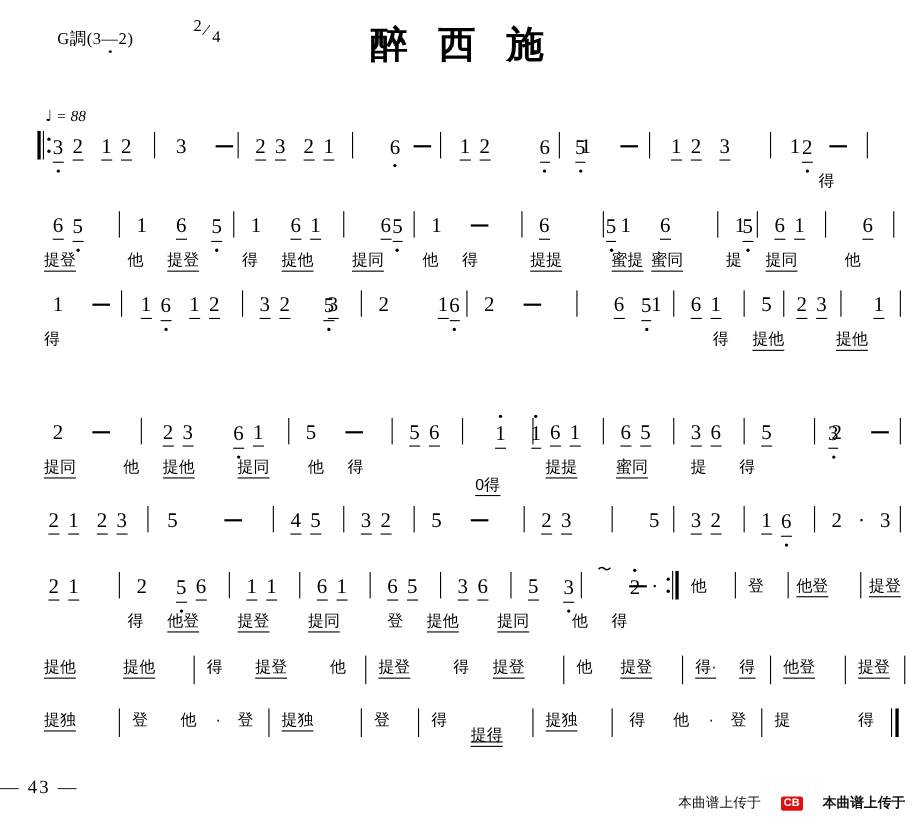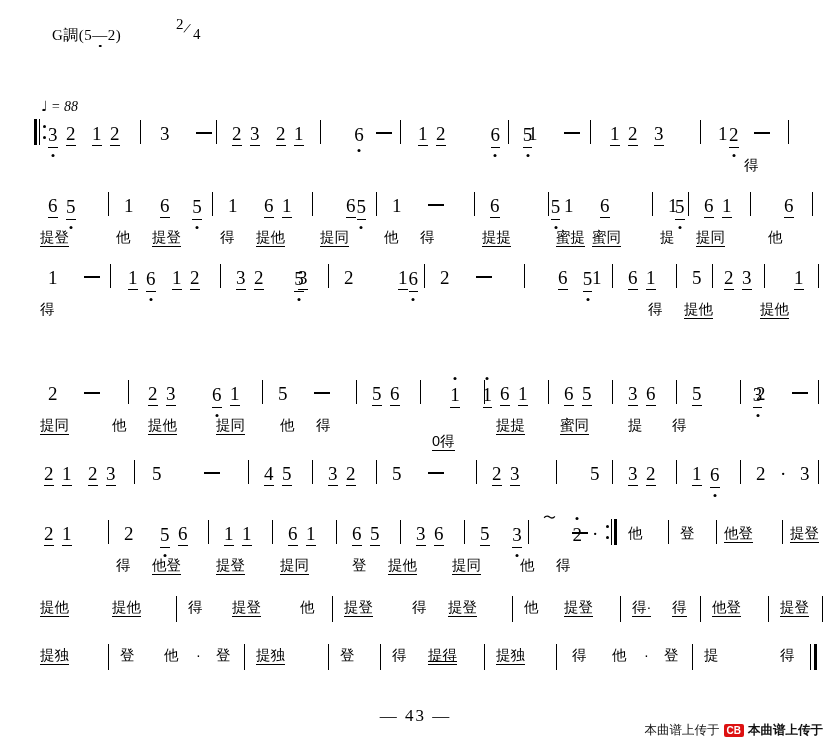--- a/index.html
+++ b/index.html
@@ -171,61 +171,61 @@
     position: absolute;
     font-size: 13px;
     line-height: 1;
   }
 
   
   .page-number {
     position: absolute;
     left: 0; top: 706px;
     width: 831px;
-    text-align: center;
     font-size: 17px;
     letter-spacing: 2px;
     font-family: "Liberation Serif", serif;
   }
   .credit {
     position: absolute;
     right: 8px; top: 722px;
     font-size: 12.5px;
     font-family: "Liberation Sans", sans-serif;
     color: #111;
     display: flex;
     align-items: center;
-    gap: 4px;
+    gap: 18px;
   }
   .credit .logo {
     display: inline-block;
     background: #d11;
     color: #fff;
     font-weight: bold;
     font-size: 10px;
     padding: 1px 3px;
     border-radius: 2px;
     letter-spacing: 0px;
   }
   .credit .site { color: #111; font-weight: bold; }
 </style>
 </head>
 <body>
 
 <div class="page">
 
   <div class="header">
     <div class="key-sig">
-      <span>G調(5</span><span class="dotunder">—</span><span>2)</span>
+      <span>G調(3</span><span class="dotunder">—</span><span>2)</span>
     </div>
     <div class="meter-wrap">
       <span style="position:absolute;left:0;top:0;font-size:15px;">2</span>
       <span style="position:absolute;left:9px;top:4px;font-size:15px;transform:rotate(20deg);display:inline-block;">/</span>
       <span style="position:absolute;left:17px;top:10px;font-size:15px;">4</span>
     </div>
+    <div class="title">醉西施</div>
   </div>
 
   <div class="tempo">
     <span style="font-family:'DejaVu Sans',sans-serif;font-style:normal;">♩</span>
     <span>= 88</span>
   </div>
 
   <div class="system" id="sys1" style="top:118px;">
     <div class="repeat-start" style="left:34px;">
       <span class="thick"></span>
@@ -558,21 +558,21 @@
           <span class="thick"></span>
       </div>
       <span class="tok lyr lunder" style="left:40px;top:0;">提独</span>
       <span class="tok lyr" style="left:120px;top:0;">登</span>
       <span class="tok lyr" style="left:164px;top:0;">他</span>
       <span class="tok lyr" style="left:196px;top:0;">·</span>
       <span class="tok lyr" style="left:216px;top:0;">登</span>
       <span class="tok lyr lunder" style="left:256px;top:0;">提独</span>
       <span class="tok lyr" style="left:340px;top:0;">登</span>
       <span class="tok lyr" style="left:392px;top:0;">得</span>
-      <span class="tok lyr lunder" style="left:428px;top:0;text-decoration:underline;">提得</span>
+      <span class="tok lyr lunder" style="left:428px;top:14px;text-decoration:underline;">提得</span>
       <span class="tok lyr lunder" style="left:496px;top:0;">提独</span>
       <span class="tok lyr" style="left:572px;top:0;">得</span>
       <span class="tok lyr" style="left:612px;top:0;">他</span>
       <span class="tok lyr" style="left:644px;top:0;">·</span>
       <span class="tok lyr" style="left:664px;top:0;">登</span>
       <span class="tok lyr" style="left:704px;top:0;">提</span>
       <span class="tok lyr" style="left:780px;top:0;">得</span>
     </div>
   </div>
 

